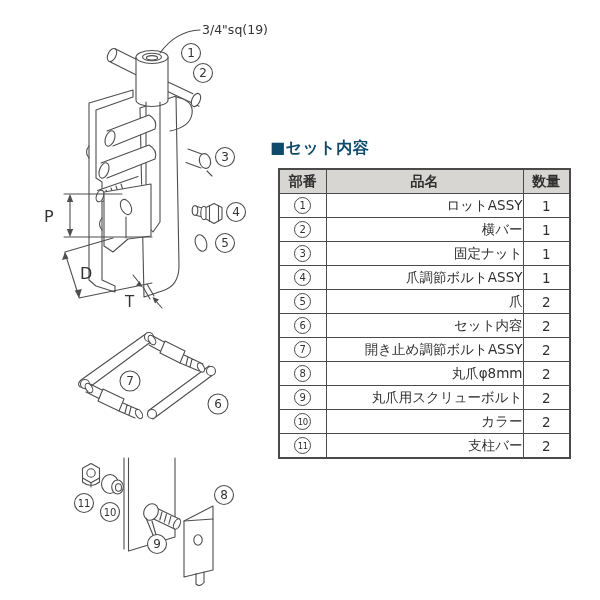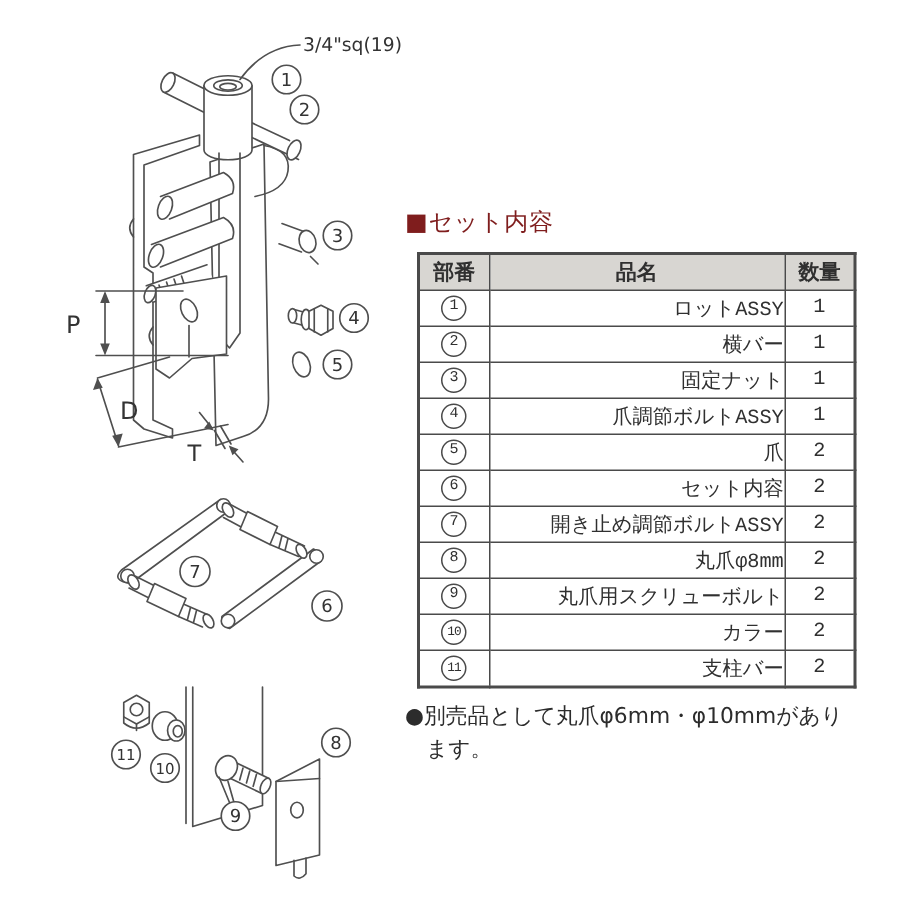--- a/index.html
+++ b/index.html
@@ -6,27 +6,26 @@
   body {
     width:600px; height:600px; background:#ffffff;
     font-family:"DejaVu Sans","Liberation Sans",sans-serif;
     color:#303030; position:relative; overflow:hidden;
   }
   .page { position:absolute; inset:0; background:#fff; }
   svg.diagram { position:absolute; left:0; top:0; }
   svg.diagram text { font-family:"DejaVu Sans","Liberation Sans",sans-serif; fill:#333; }
 
   .right-col { position:absolute; left:270px; top:138px; width:312px; }
-  .section-title { font-size:16px; font-weight:normal; letter-spacing:.5px; color:#7f1d1d; }
+  .section-title { font-size:16px; font-weight:bold; letter-spacing:.5px; color:#0c4a6e; }
 
   table.parts {
     border-collapse:collapse; table-layout:fixed;
     width:291px; margin:9px 12px 0 8px;
     border:2px solid #4a4a4a;
-    font-family:Liberation Mono, monospace;
   }
   table.parts th, table.parts td {
     border:1.4px solid #4a4a4a; padding:0; height:23px;
     font-size:13.5px; overflow:hidden; white-space:nowrap;
   }
   table.parts th {
     background:#d8d6d2; font-weight:600; font-size:14px; text-align:center;
   }
   td.c-no { text-align:center; }
   td.c-name { text-align:right; padding-left:8px; }
@@ -284,18 +283,14 @@
             <td class="c-qty">2</td>
           </tr>
           <tr>
             <td class="c-no"><span class="circ two">11</span></td>
             <td class="c-name">支柱バー</td>
             <td class="c-qty">2</td>
           </tr>
         </tbody>
     </table>
 
-    <div class="footnote">
-      <div class="l1">●別売品として丸爪φ6mm・φ10mmがあり</div>
-      <div class="l2">ます。</div>
-    </div>
   </div>
 </div>
 
 </body></html>

